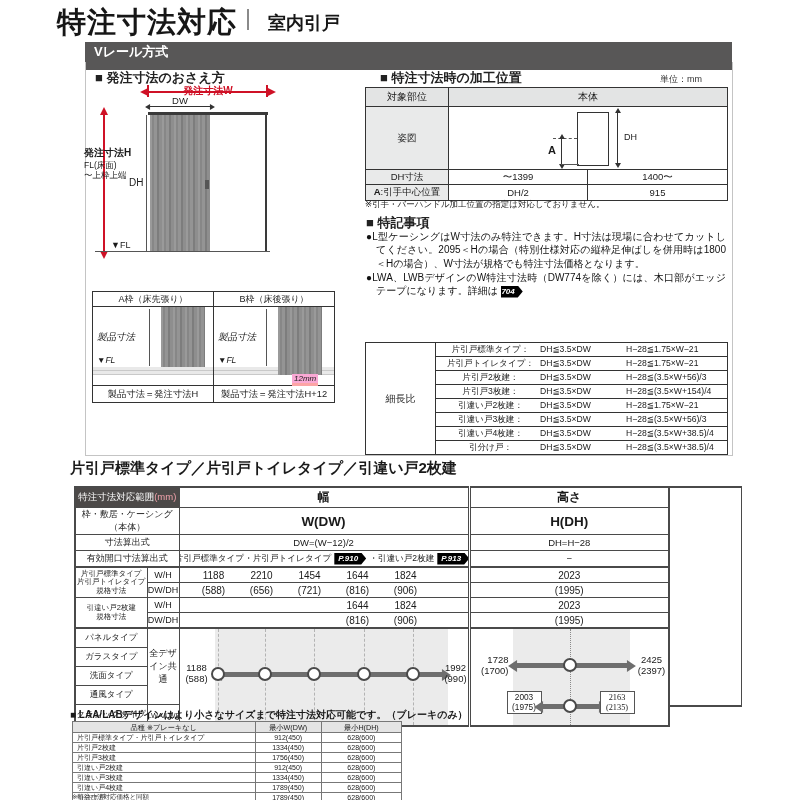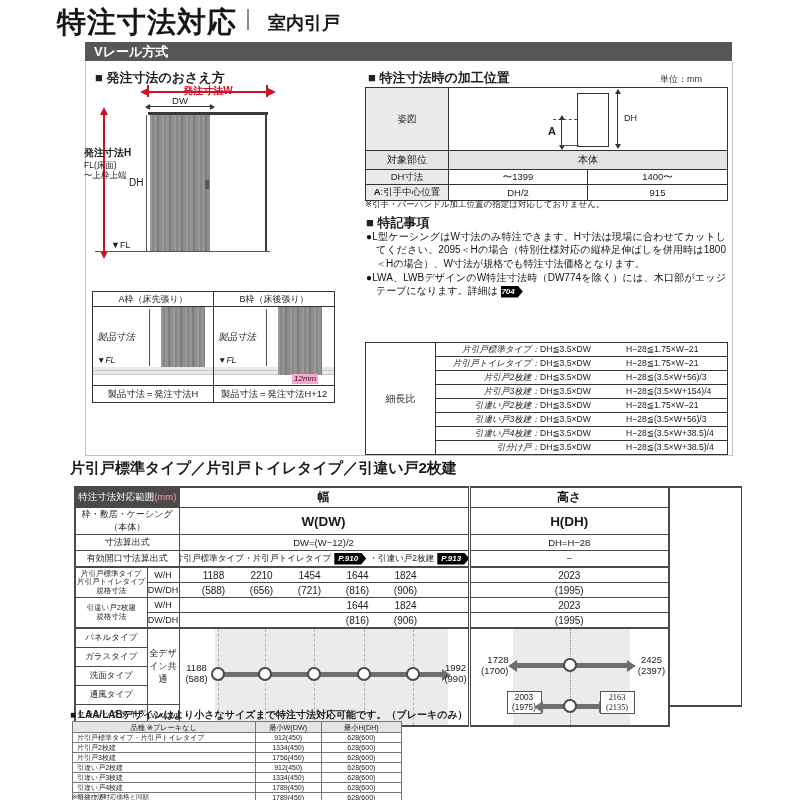--- a/index.html
+++ b/index.html
@@ -39,21 +39,21 @@
   .proc{width:362px;border:1.5px solid #333;font-size:9.5px;}
   .proc td{border:1px solid #333;text-align:center;vertical-align:middle;padding:0;}
   .proc .ghead{background:#e3e4e4;font-size:10px;height:18px;}
   .proc .gcell{background:#e9eaea;}
   .figcell{position:relative;height:62px;background:#fff;}
   
   .slen{width:362px;border:1.5px solid #333;}
   .slen td{border:1px solid #333;padding:0;height:13px;vertical-align:middle;}
   .slbl{text-align:center;font-size:10px;}
   .srow{display:flex;font-size:8.6px;line-height:13px;padding-left:5px;white-space:nowrap;}
-  .srow .sn{width:99px;text-align:right;font-style:italic;}
+  .srow .sn{width:99px;text-align:center;}
   .srow .s1{width:86px;text-align:left;}
   .srow .s2{flex:1;text-align:left;}
   
   .abtbl{width:243px;border:1.5px solid #333;font-size:9px;}
   .abtbl td{border:1px solid #333;padding:0;text-align:center;vertical-align:middle;}
   .abhead{height:14px;}
   .abdiag{position:relative;height:78px;background:#fff;font-style:italic;}
   .abcap{height:16px;font-size:9.3px;}
   .floorband{position:absolute;left:0;right:0;height:8px;
     background:repeating-linear-gradient(0deg,#c9c9c9 0 1px,#e9e9e9 1px 4px);}
@@ -98,21 +98,21 @@
 </style>
 </head>
 <body>
 
 <div id="page">
 
   <div class="abs h-title b" style="left:57px;top:3px;">特注寸法対応</div>
   <div class="abs" style="left:247px;top:9px;width:2px;height:21px;background:#8a8a8a;"></div>
   <div class="abs h-sub b" style="left:268px;top:11px;">室内引戸</div>
 
-  <div class="abs graybar b" style="left:85px;top:42px;width:638px;height:19px;">Vレール方式</div>
+  <div class="abs graybar b" style="left:85px;top:42px;width:638px;height:28px;">Vレール方式</div>
 
   <div class="abs contentbox" style="left:85px;top:62px;width:646px;height:393px;"></div>
 
   <div class="abs sechead" style="left:95px;top:69px;">■ 発注寸法のおさえ方</div>
 
   <div class="abs" style="left:147px;top:85px;width:2px;height:12px;background:#cf1126;"></div>
   <div class="abs" style="left:266px;top:85px;width:2px;height:12px;background:#cf1126;"></div>
   <div class="abs arr-h" style="left:148px;top:91px;width:120px;height:2px;--c:#cf1126;--hs:4px;--hl:8px;"></div>
   <div class="abs b" style="left:148px;top:84px;width:120px;text-align:center;font-size:10px;color:#cf1126;">発注寸法W</div>
   <div class="abs arr-h" style="left:150px;top:106px;width:60px;height:1px;--c:#333;--hs:3px;--hl:5px;"></div>
@@ -150,55 +150,55 @@
         <div class="abs dimline" style="left:56px;top:2px;width:1px;height:57px;"></div>
         <div class="abs wood" style="left:68px;top:0;width:44px;height:60px;"></div>
         <div class="floorband" style="top:60px;"></div>
       </td>
       <td class="abdiag">
         <div class="abs" style="left:4px;top:24px;font-size:9.5px;">製品寸法</div>
         <div class="abs" style="left:4px;top:48px;font-size:8.5px;">▼FL</div>
         <div class="abs dimline" style="left:52px;top:2px;width:1px;height:57px;"></div>
         <div class="floorband" style="top:60px;"></div>
         <div class="abs wood" style="left:64px;top:0;width:44px;height:68px;"></div>
-        <div class="abs" style="left:78px;top:67px;font-size:8px;border-bottom:1px solid #fca5a5;padding:0 2px;background:#f9a8d4;">12mm</div>
+        <div class="abs" style="left:78px;top:67px;font-size:8px;border-bottom:3px solid #fca5a5;padding:0 2px;background:#f9a8d4;">12mm</div>
       </td>
     </tr>
     <tr>
       <td class="abcap">製品寸法＝発注寸法H</td>
       <td class="abcap">製品寸法＝発注寸法H+12</td>
     </tr>
   </tbody>
     </table>
 
-  <div class="abs sechead" style="left:368px;top:69px;">■ 特注寸法時の加工位置</div>
+  <div class="abs sechead" style="left:380px;top:69px;">■ 特注寸法時の加工位置</div>
   <div class="abs unit" style="left:660px;top:73px;">単位：mm</div>
 
   <table class="proc abs" style="left:365px;top:87px;">
     <colgroup>
         <col style="width:83px">
         <col style="width:139px">
         <col style="width:140px">
       </colgroup>
     <tbody>
         <tr>
+      <td class="ghead">対象部位</td>
+      <td class="ghead" colspan="2">本体</td>
+    </tr>
+    <tr>
       <td class="gcell" style="height:62px;">姿図</td>
       <td class="figcell" colspan="2">
         <div class="abs" style="left:128px;top:5px;width:30px;height:52px;border:1.5px solid #333;background:#fff;"></div>
         <div class="abs arr-v" style="left:168px;top:6px;width:1px;height:50px;--c:#333;--hs:3px;--hl:5px;"></div>
         <div class="abs" style="left:175px;top:25px;font-size:9px;">DH</div>
         <div class="abs dash-h" style="left:104px;top:31px;width:24px;"></div>
         <div class="abs arr-v" style="left:112px;top:32px;width:1px;height:25px;--c:#333;--hs:3px;--hl:5px;"></div>
         <div class="abs b" style="left:99px;top:37px;font-size:11px;">A</div>
         <div class="abs dimline" style="left:112px;top:57px;width:18px;height:1px;"></div>
       </td>
-    </tr>
-    <tr>
-      <td class="ghead">対象部位</td>
-      <td class="ghead" colspan="2">本体</td>
     </tr>
     <tr>
       <td class="gcell" style="height:14px;">DH寸法</td>
       <td>〜1399</td>
       <td>1400〜</td>
     </tr>
     <tr>
       <td class="gcell" style="height:15px;"><span class="b">A</span><span>:引手中心位置</span></td>
       <td>DH/2</td>
       <td>915</td>

